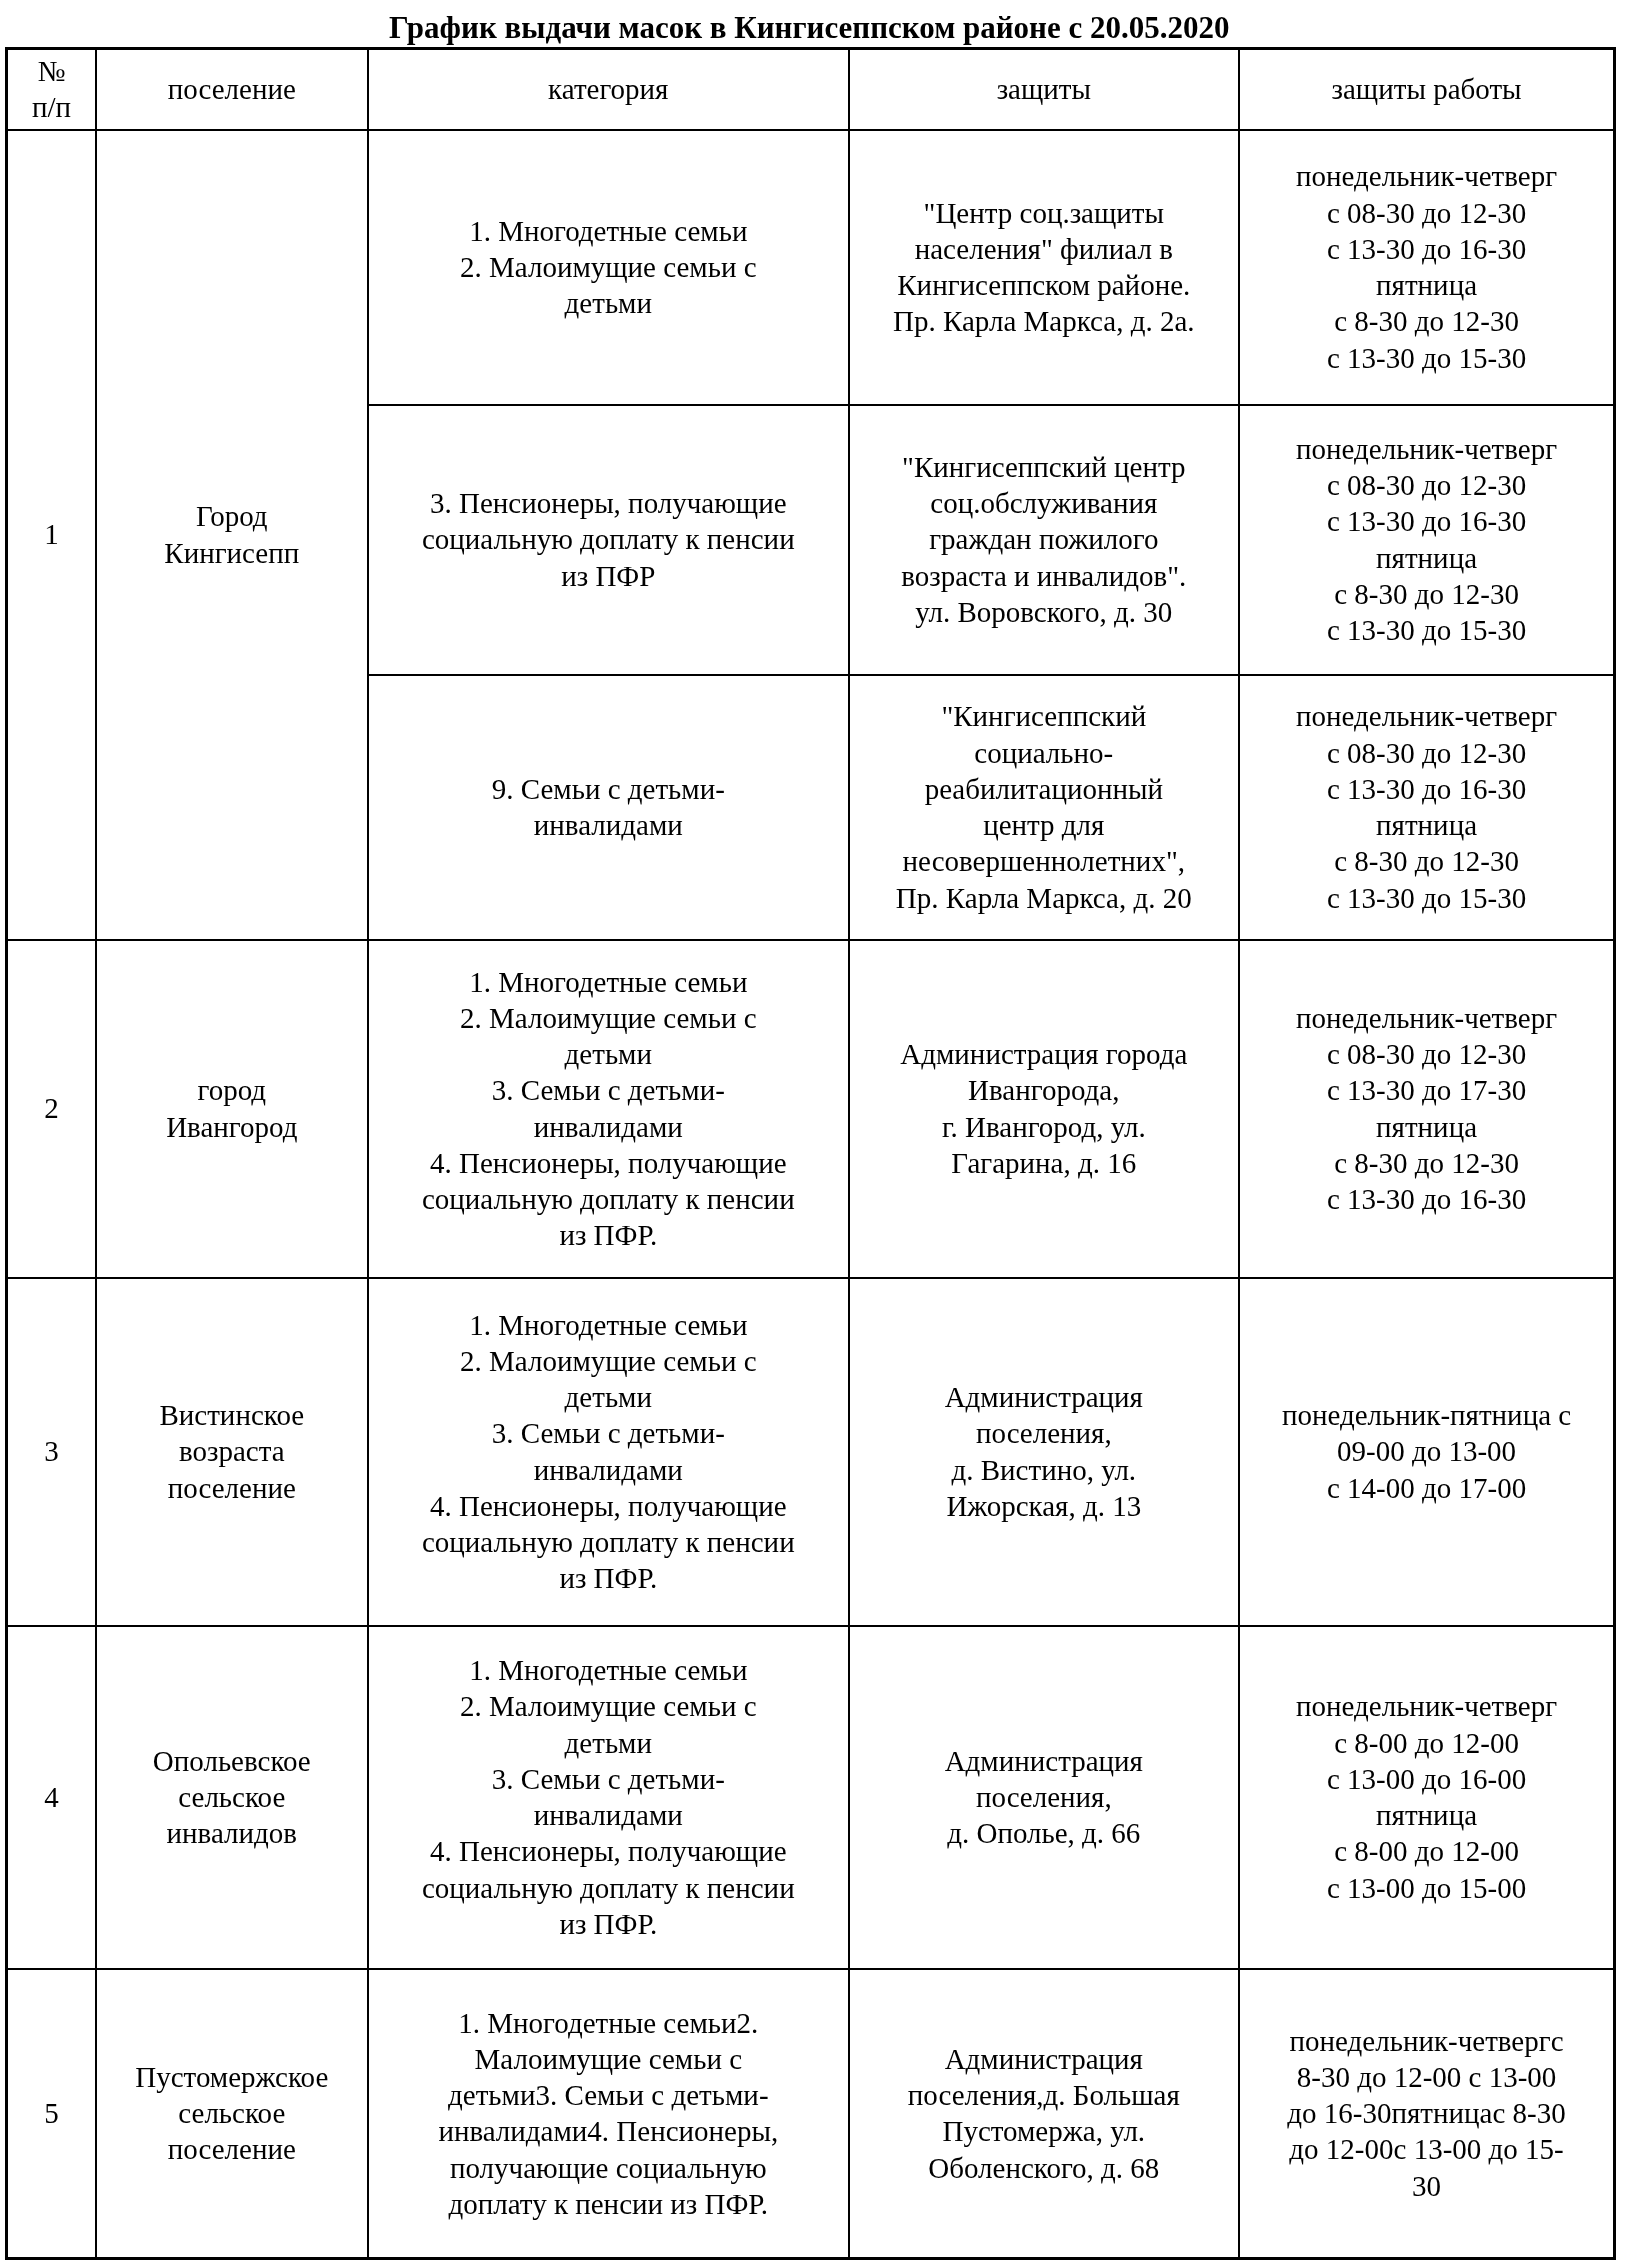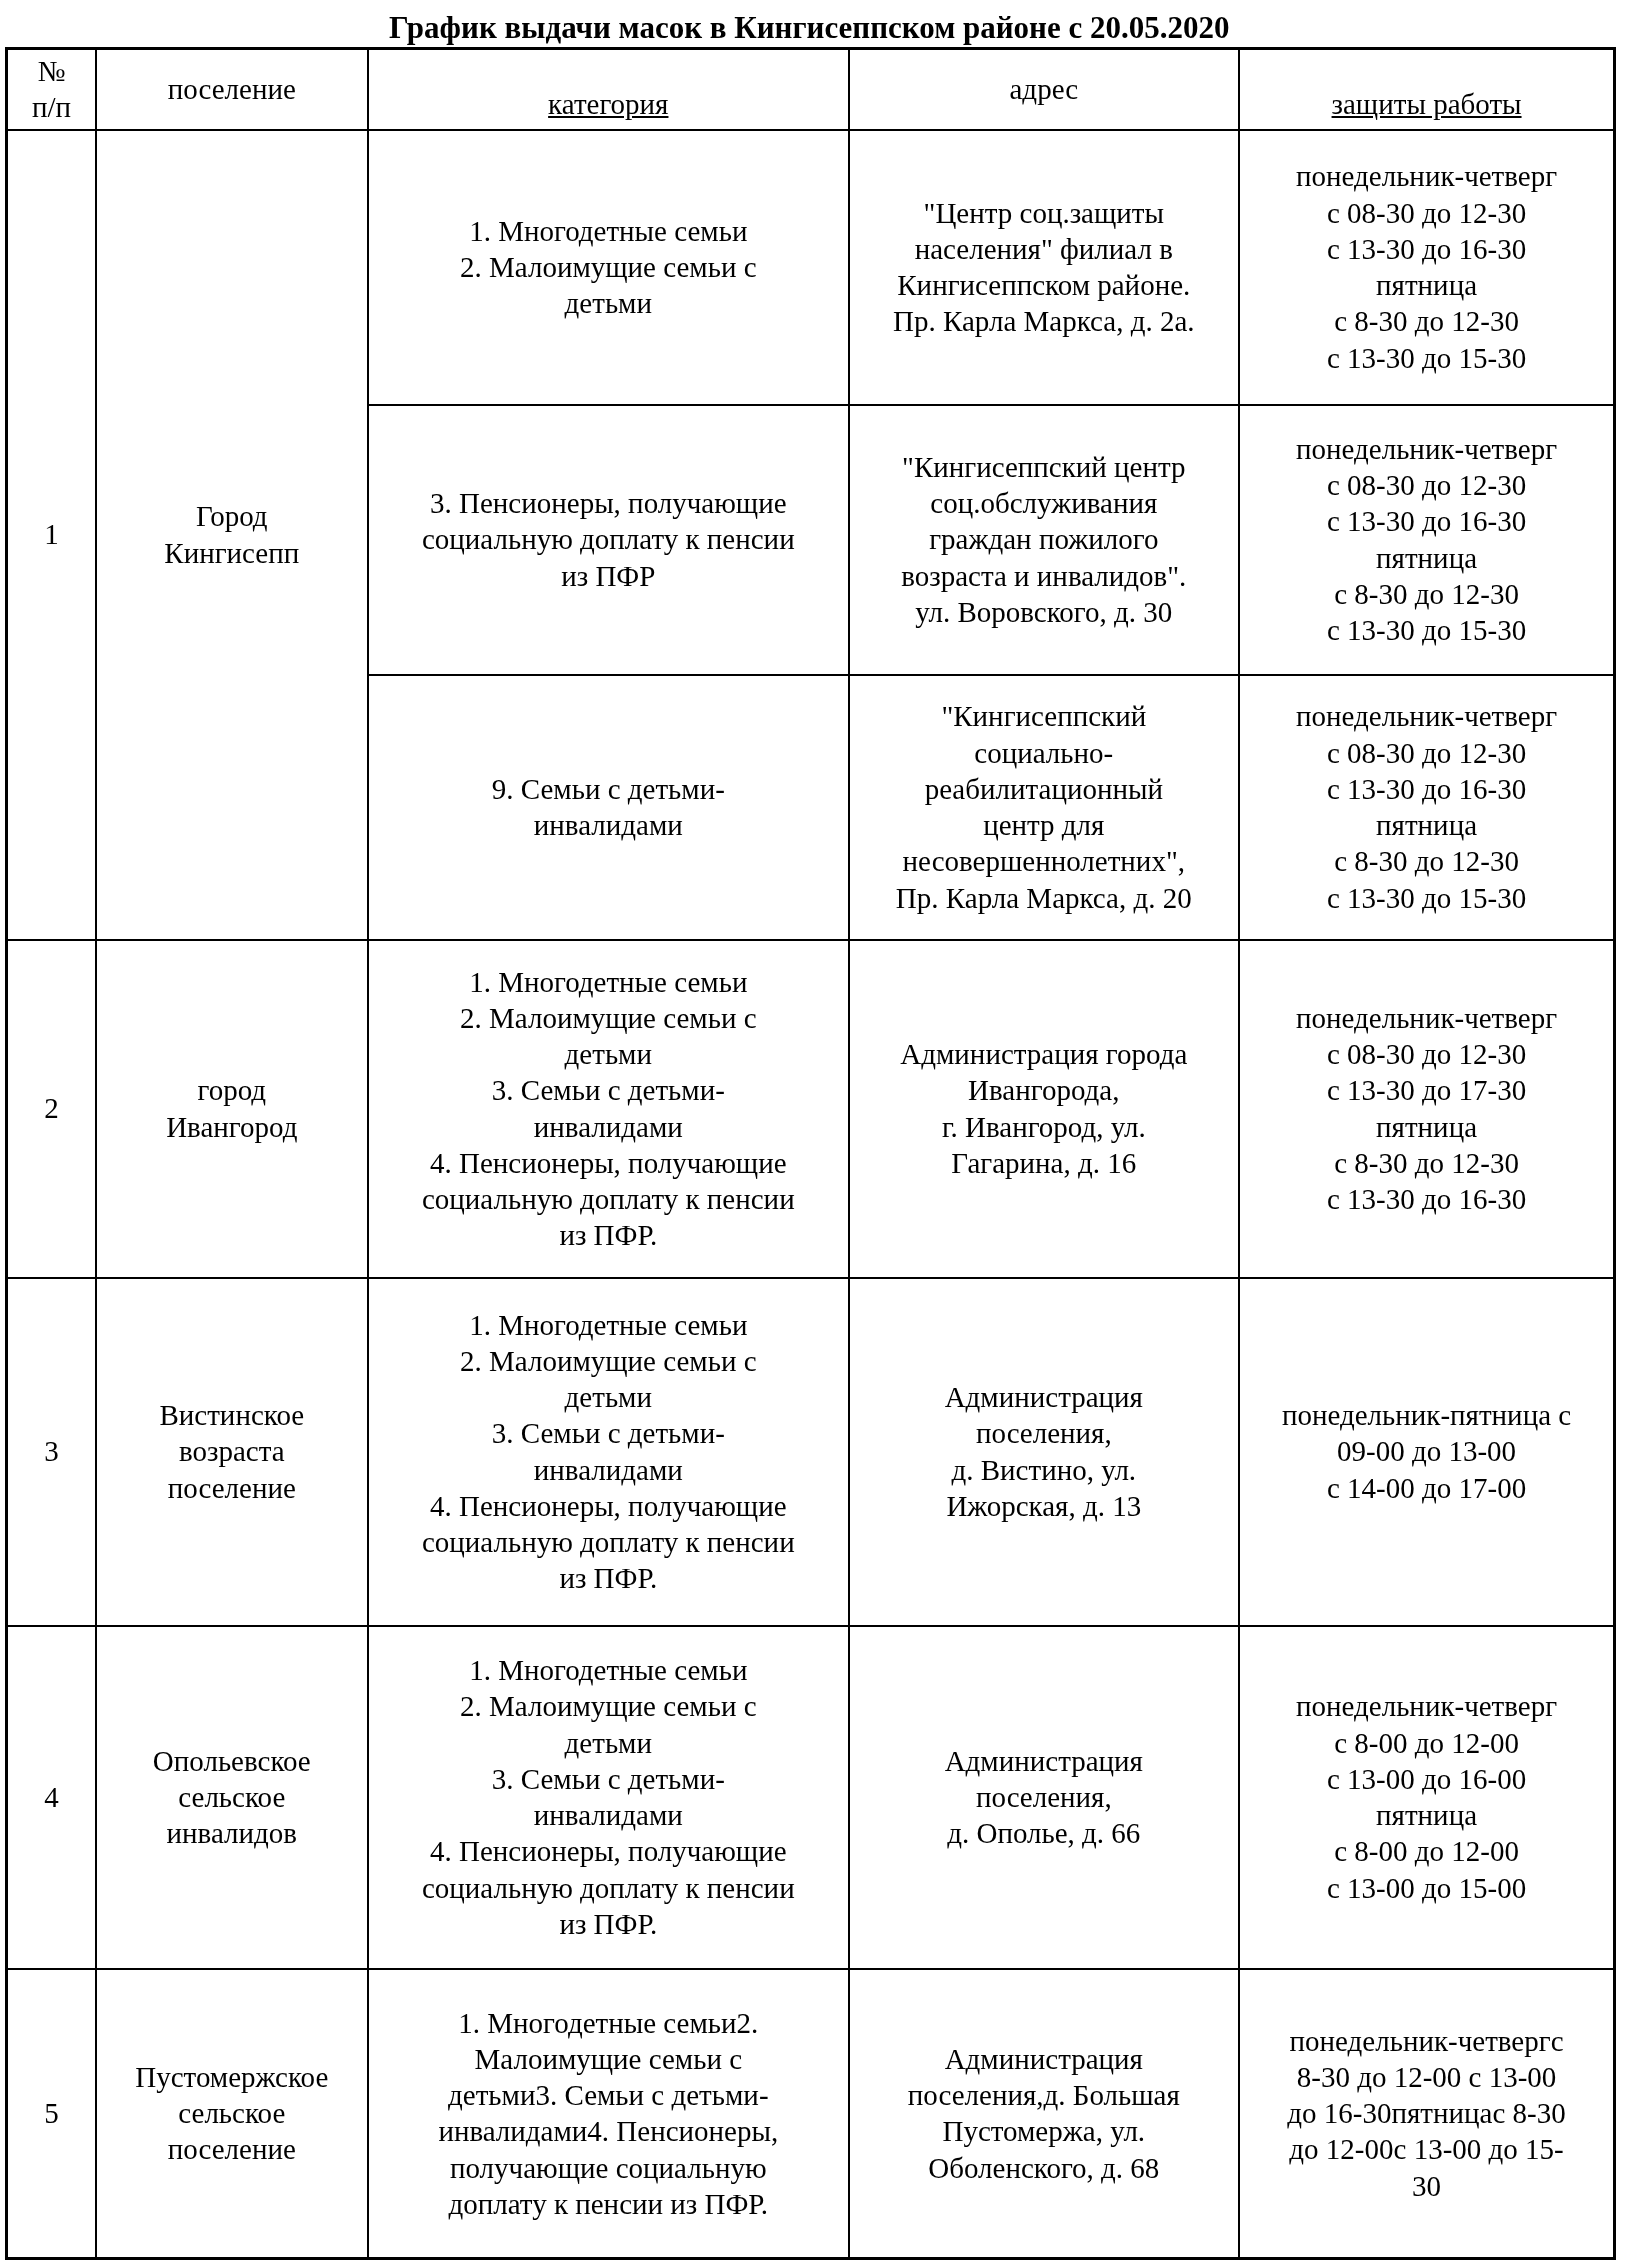--- a/index.html
+++ b/index.html
@@ -45,21 +45,21 @@
   }
   
   col.c1 { width: 89px; }
   col.c2 { width: 272px; }
   col.c3 { width: 481px; }
   col.c4 { width: 390px; }
   col.c5 { width: 376px; }
   
   thead tr { height: 81px; }
   thead th { border-bottom: 3.3px solid #000; line-height: 1.12; }
-  thead th.valign-bottom { vertical-align: bottom; padding-bottom: 6px; text-decoration: underline; }
+  thead th.valign-bottom { vertical-align: bottom; padding-bottom: 21px; }
   
   tbody tr:nth-child(1) { height: 275px; }
   tbody tr:nth-child(2) { height: 270px; }
   tbody tr:nth-child(3) { height: 265px; }
   tbody tr:nth-child(4) { height: 338px; }
   tbody tr:nth-child(5) { height: 348px; }
   tbody tr:nth-child(6) { height: 343px; }
   tbody tr:nth-child(7) { height: 290px; }
 </style>
 </head>
@@ -76,21 +76,21 @@
         <col class="c3">
         <col class="c4">
         <col class="c5">
     </colgroup>
     <thead>
       <tr>
         <th>№
 п/п</th>
         <th>поселение</th>
         <th class="valign-bottom">категория</th>
-        <th>адрес</th>
+        <th>защиты</th>
         <th class="valign-bottom">защиты работы</th>
       </tr>
     </thead>
     <tbody>
       <tr>
         <td rowspan="3">1</td>
         <td rowspan="3">Город
 Кингисепп</td>
         <td>1. Многодетные семьи
 2. Малоимущие семьи с

